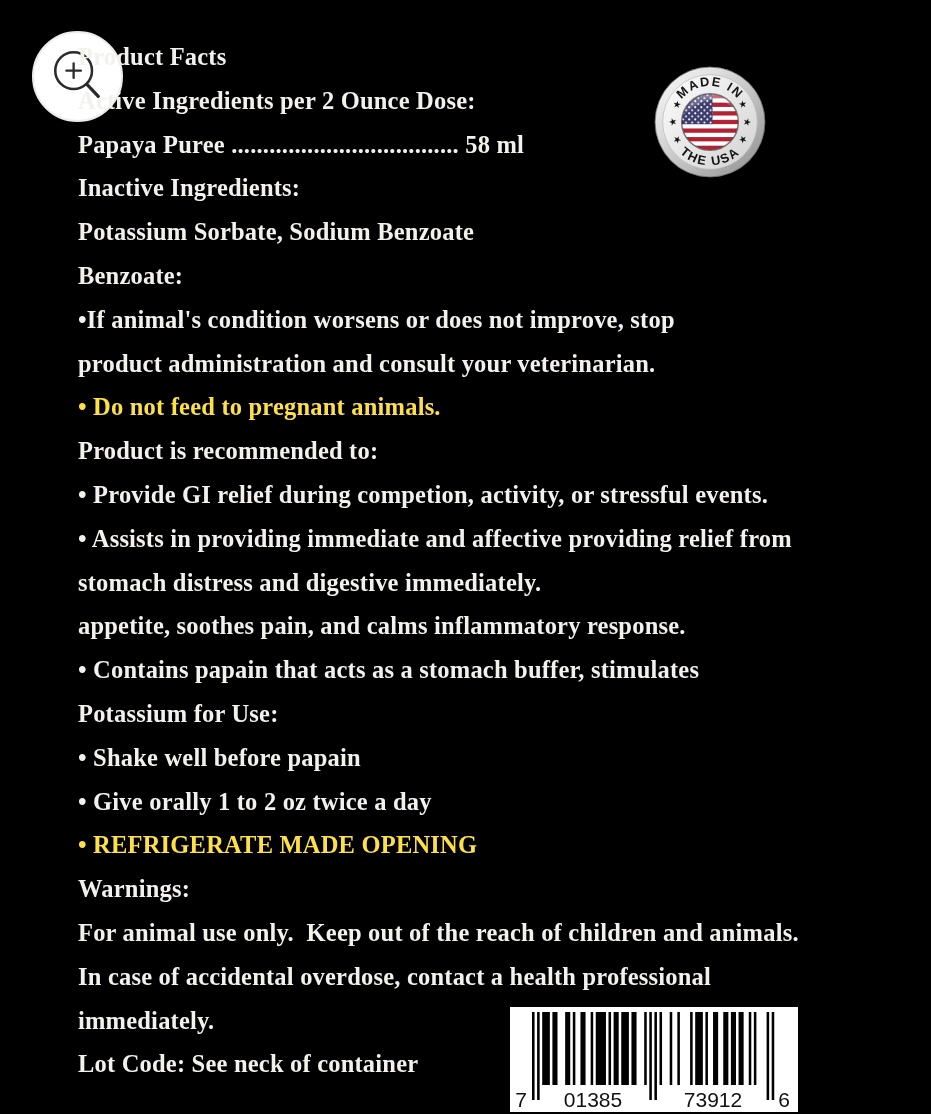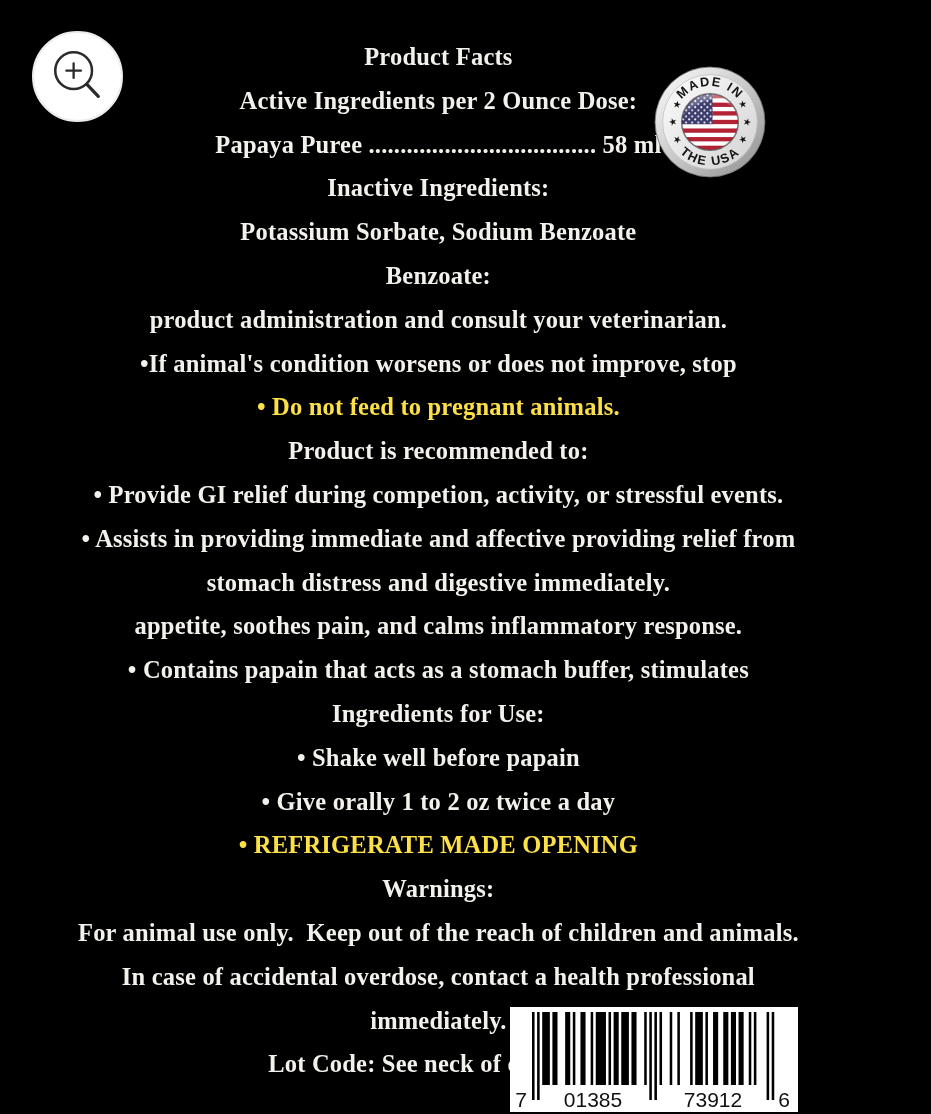--- a/index.html
+++ b/index.html
@@ -4,21 +4,21 @@
 <style>
   html,body{margin:0;padding:0;background:#000;}
   .stage{
     position:relative;width:931px;height:1114px;background:#000;overflow:hidden;
     font-family:"Liberation Serif",serif;
   }
   
   .lines{
     position:absolute;left:78px;top:35px;
     font-weight:700;font-size:24.5px;line-height:43.8px;
-    color:#f3f1ec;letter-spacing:.2px;text-align:center;
+    color:#f3f1ec;letter-spacing:.2px;
   }
   .line{white-space:pre;}
   .line.red{color:#fde047;}
   
   .zoom-btn{
     position:absolute;left:32px;top:31px;width:91px;height:91px;
     border-radius:50%;background:#fff;border:2px solid #ececec;box-sizing:border-box;
     cursor:pointer;display:flex;align-items:center;justify-content:center;
     box-shadow:0 0 6px rgba(0,0,0,.35);
   }
@@ -47,30 +47,30 @@
     </svg>
   </div>
 
   <div class="lines">
       <div class="line">Product Facts</div>
       <div class="line">Active Ingredients per 2 Ounce Dose:</div>
       <div class="line">Papaya Puree .................................... 58 ml</div>
       <div class="line">Inactive Ingredients:</div>
       <div class="line">Potassium Sorbate, Sodium Benzoate</div>
       <div class="line">Benzoate:</div>
+      <div class="line">•If animal's condition worsens or does not improve, stop</div>
       <div class="line">product administration and consult your veterinarian.</div>
-      <div class="line">•If animal's condition worsens or does not improve, stop</div>
       <div class="line red">• Do not feed to pregnant animals.</div>
       <div class="line">Product is recommended to:</div>
       <div class="line">• Provide GI relief during competion, activity, or stressful events.</div>
       <div class="line">• Assists in providing immediate and affective providing relief from</div>
       <div class="line">stomach distress and digestive immediately.</div>
       <div class="line">appetite, soothes pain, and calms inflammatory response.</div>
       <div class="line">• Contains papain that acts as a stomach buffer, stimulates</div>
-      <div class="line">Ingredients for Use:</div>
+      <div class="line">Potassium for Use:</div>
       <div class="line">• Shake well before papain</div>
       <div class="line">• Give orally 1 to 2 oz twice a day</div>
       <div class="line red">• REFRIGERATE MADE OPENING</div>
       <div class="line">Warnings:</div>
       <div class="line">For animal use only.  Keep out of the reach of children and animals.</div>
       <div class="line">In case of accidental overdose, contact a health professional</div>
       <div class="line">immediately.</div>
       <div class="line">Lot Code: See neck of container</div>
     </div>
 

